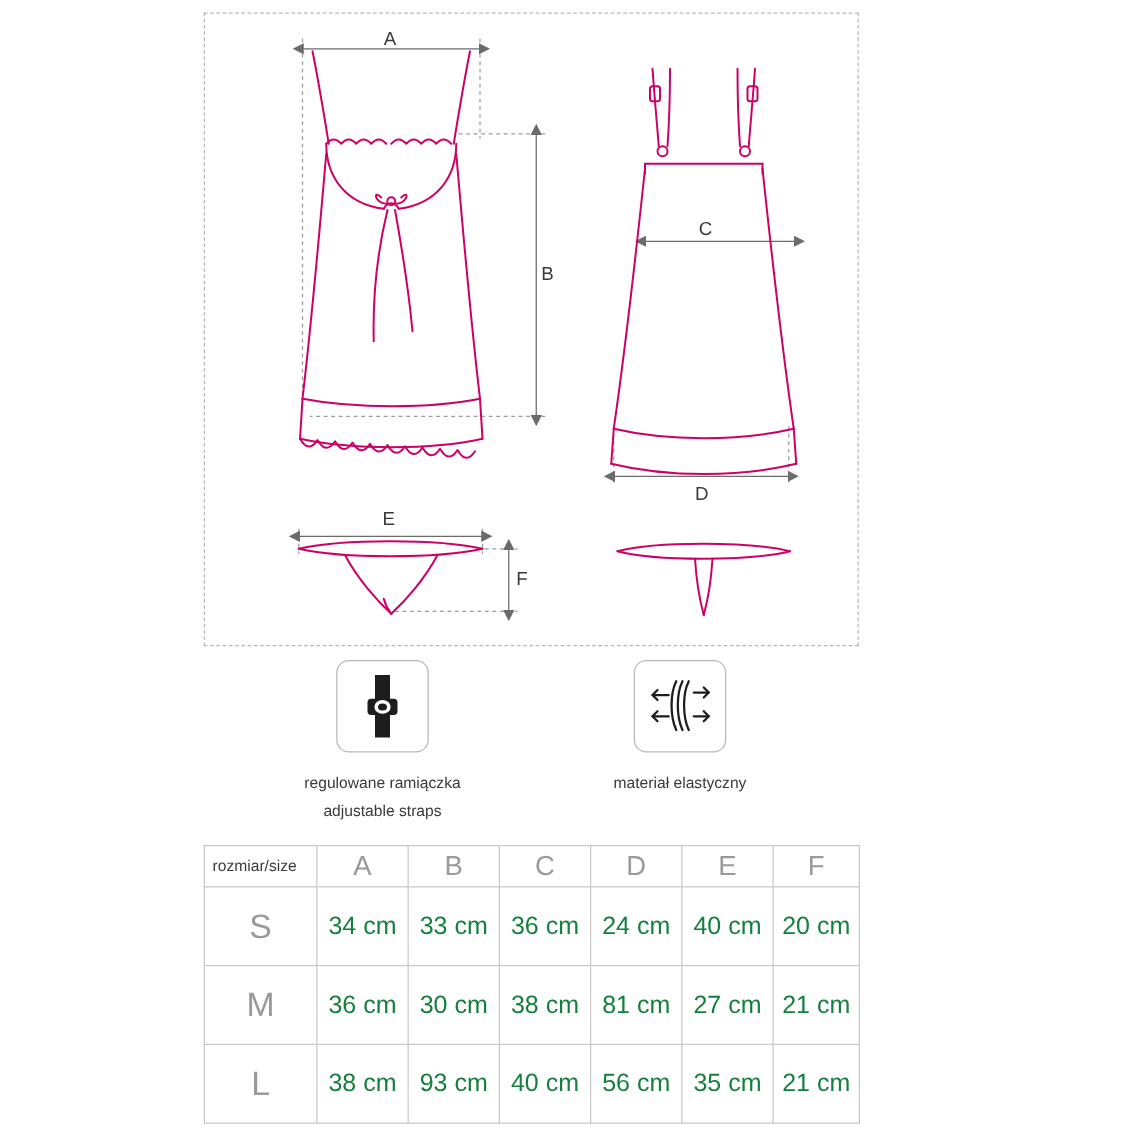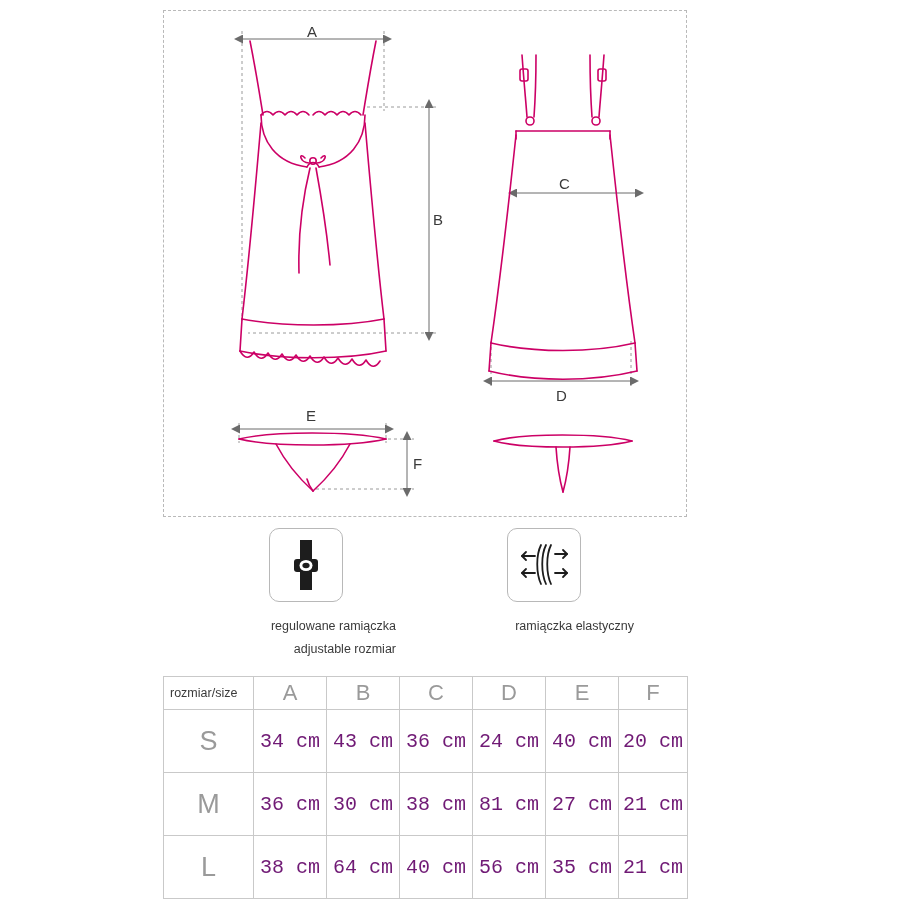--- a/index.html
+++ b/index.html
@@ -43,21 +43,21 @@
     top: 528px;
     width: 524px;
   }
   .feature-row {
     display: flex;
     justify-content: center;
     gap: 58px;
   }
   .feature {
     width: 180px;
-    text-align: right;
+    text-align: center;
   }
   .feature-box {
     width: 74px;
     height: 74px;
     border: 1px solid #b8b8b8;
     border-radius: 10px;
     margin: 0 auto;
     display: flex;
     align-items: center;
     justify-content: center;
@@ -102,22 +102,21 @@
     font-size: 22px;
     color: #9a9a9a;
   }
   .size-table .body-row td { height: 62px; }
   .size-table .size-name {
     font-size: 27px;
     color: #9a9a9a;
   }
   .size-table .val {
     font-size: 20px;
-    color: #701a75;
-    font-family: Liberation Mono, monospace;
+    color: #15803d;
   }
 </style>
 </head>
 <body>
 
 <div class="drawing-panel">
 
   <svg class="svg-wrap" width="524" height="507" viewBox="0 0 524 507">
 
     <defs>
@@ -246,21 +245,21 @@
       <div class="feature-box">
         <svg width="56" height="56" viewBox="0 0 56 56">
           <rect x="22" y="3" width="12" height="50" fill="#1d1d1d"></rect>
           <rect x="16" y="22" width="24" height="13" rx="3" fill="#1d1d1d"></rect>
           <ellipse cx="28" cy="28.5" rx="6.5" ry="5.5" fill="#ffffff"></ellipse>
           <ellipse cx="28" cy="28.5" rx="3.6" ry="2.8" fill="#1d1d1d"></ellipse>
         </svg>
       </div>
       <div class="feature-cap">
         <span class="pl">regulowane ramiączka</span>
-        <span class="en">adjustable rozmiar</span>
+        <span class="en">adjustable straps</span>
       </div>
     </div>
 
     <div class="feature">
       <div class="feature-box">
         <svg width="58" height="52" viewBox="0 0 58 52">
           <g fill="none" stroke="#1d1d1d" stroke-width="1.8" stroke-linecap="round">
             <path d="M26,6 C21,16 21,34 26,45"></path>
             <path d="M31,6 C26,16 26,34 31,45"></path>
             <path d="M36,6 C31,16 31,34 36,45"></path>
@@ -271,21 +270,21 @@
             <path d="M20,34 L7,34"></path>
             <path d="M11,30 L7,34 L11,38"></path>
             <path d="M40,15 L52,15"></path>
             <path d="M48,11 L52,15 L48,19"></path>
             <path d="M40,34 L52,34"></path>
             <path d="M48,30 L52,34 L48,38"></path>
           </g>
         </svg>
       </div>
       <div class="feature-cap">
-        <span class="pl">ramiączka elastyczny</span>
+        <span class="pl">materiał elastyczny</span>
       </div>
     </div>
 
   </div>
 </div>
 
 <table class="size-table">
   <colgroup>
     <col style="width:90px">
       <col style="width:73px">
@@ -301,38 +300,38 @@
       <td class="hdr-dim">A</td>
       <td class="hdr-dim">B</td>
       <td class="hdr-dim">C</td>
       <td class="hdr-dim">D</td>
       <td class="hdr-dim">E</td>
       <td class="hdr-dim">F</td>
     </tr>
     <tr class="body-row">
       <td class="size-name">S</td>
       <td class="val">34 cm</td>
-      <td class="val">43 cm</td>
+      <td class="val">33 cm</td>
       <td class="val">36 cm</td>
       <td class="val">24 cm</td>
       <td class="val">40 cm</td>
       <td class="val">20 cm</td>
     </tr>
     <tr class="body-row">
       <td class="size-name">M</td>
       <td class="val">36 cm</td>
       <td class="val">30 cm</td>
       <td class="val">38 cm</td>
       <td class="val">81 cm</td>
       <td class="val">27 cm</td>
       <td class="val">21 cm</td>
     </tr>
     <tr class="body-row">
       <td class="size-name">L</td>
       <td class="val">38 cm</td>
-      <td class="val">64 cm</td>
+      <td class="val">93 cm</td>
       <td class="val">40 cm</td>
       <td class="val">56 cm</td>
       <td class="val">35 cm</td>
       <td class="val">21 cm</td>
     </tr>
   </tbody>
 </table>
 
 </body></html>

